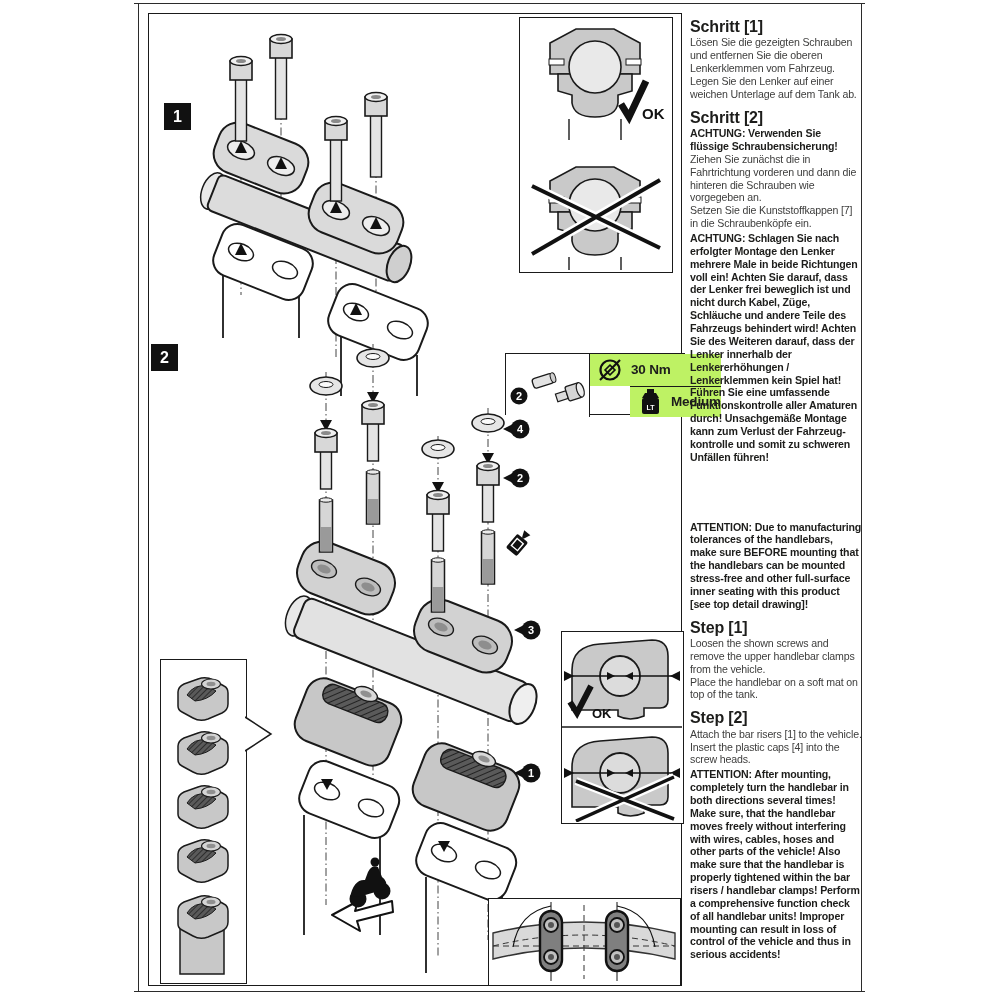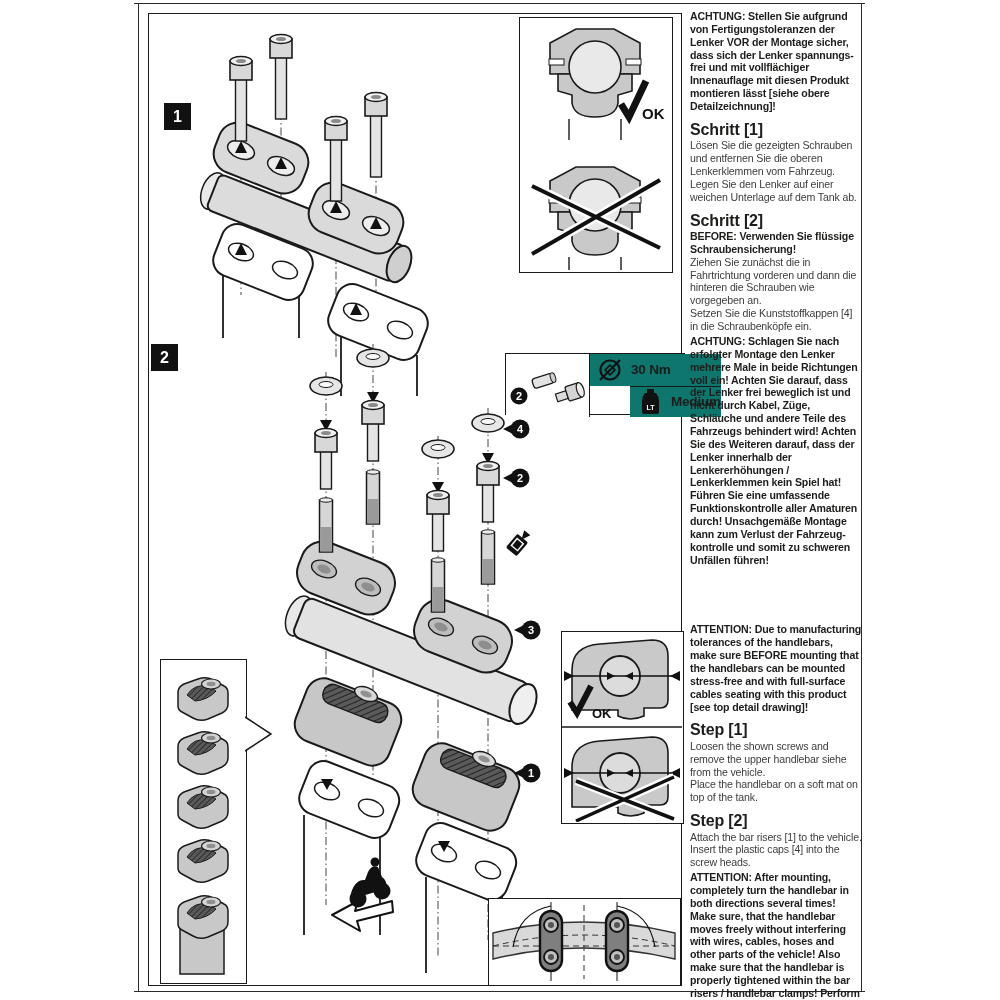--- a/index.html
+++ b/index.html
@@ -26,21 +26,21 @@
   #inset-detail-top { left:370px; top:3px;   width:154px; height:256px; }
   #inset-align      { left:412px; top:617px; width:123px; height:193px; }
   #inset-handlebar  { left:339px; top:884px; width:193px; height:88px; }
   #inset-variants   { left:11px;  top:645px; width:87px;  height:325px; }
   #variants-pointer { position:absolute; left:96px; top:700px; width:28px; height:40px; }
 
   #inset-torque { left:356px; top:339px; width:180px; height:62px;
     display:grid; grid-template-columns:84px 1fr; }
   .tq-left { border-right:1.5px solid #1a1a1a; background:#fff; position:relative; }
   .tq-right { display:grid; grid-template-rows:1fr 1fr; }
-  .tq-row { background:#0f766e; display:flex; align-items:center; gap:6px; padding-left:5px; }
+  .tq-row { background:#bef264; display:flex; align-items:center; gap:6px; padding-left:5px; }
   .tq-row + .tq-row { border-top:1.5px solid #1a1a1a;margin-left:40px; }
   .tq-label { font-weight:bold; font-size:13.5px; color:#1c1c1c; letter-spacing:-0.2px; }
 
   .text-col { position:absolute; left:690px; top:10px; width:172px;
     font-size:10.6px; line-height:1.215; color:#3d3d3c; letter-spacing:-0.15px; }
   .text-col p { margin:0; }
   .text-col .b { font-weight:bold; color:#1d1d1b; }
   .text-col .h { font-weight:bold; color:#1d1d1b; margin-top:7px; font-size:16px; }
   .text-col .gap { margin-top:2px; }
   #en-section { margin-top:57px; }
@@ -458,33 +458,32 @@
   </div>
   <svg id="variants-pointer" viewBox="0 0 28 40">
     <polygon points="0,3 26,20 0,37" fill="#fff"></polygon>
     <path d="M0,3 L26,20 L0,37" fill="none" stroke="#1a1a1a" stroke-width="1.5"></path>
   </svg>
 
 </div>
 
 <div class="text-col">
   <div id="de-section">
-    <p class="b">ACHTUNG: Stellen Sie aufgrund von Fertigungstoleranzen der Lenker VOR der Montage sicher, dass sich der Lenker spannungs-frei und mit vollflächiger Innenauflage mit diesen Produkt montieren lässt [siehe obere Detailzeichnung]!</p>
     <p class="h">Schritt [1]</p>
     <p>Lösen Sie die gezeigten Schrauben und entfernen Sie die oberen Lenkerklemmen vom Fahrzeug.</p>
     <p>Legen Sie den Lenker auf einer weichen Unterlage auf dem Tank ab.</p>
     <p class="h">Schritt [2]</p>
-    <p class="b">BEFORE: Verwenden Sie flüssige Schraubensicherung!</p>
+    <p class="b">ACHTUNG: Verwenden Sie flüssige Schraubensicherung!</p>
     <p>Ziehen Sie zunächst die in Fahrtrichtung vorderen und dann die hinteren die Schrauben wie vorgegeben an.</p>
-    <p>Setzen Sie die Kunststoffkappen [4] in die Schraubenköpfe ein.</p>
+    <p>Setzen Sie die Kunststoffkappen [7] in die Schraubenköpfe ein.</p>
     <p class="b gap">ACHTUNG: Schlagen Sie nach erfolgter Montage den Lenker mehrere Male in beide Richtungen voll ein! Achten Sie darauf, dass der Lenker frei beweglich ist und nicht durch Kabel, Züge, Schläuche und andere Teile des Fahrzeugs behindert wird! Achten Sie des Weiteren darauf, dass der Lenker innerhalb der Lenkererhöhungen / Lenkerklemmen kein Spiel hat! Führen Sie eine umfassende Funktionskontrolle aller Amaturen durch! Unsachgemäße Montage kann zum Verlust der Fahrzeug-kontrolle und somit zu schweren Unfällen führen!</p>
   </div>
   <div id="en-section">
-    <p class="b">ATTENTION: Due to manufacturing tolerances of the handlebars, make sure BEFORE mounting that the handlebars can be mounted stress-free and with full-surface cables seating with this product [see top detail drawing]!</p>
+    <p class="b">ATTENTION: Due to manufacturing tolerances of the handlebars, make sure BEFORE mounting that the handlebars can be mounted stress-free and other full-surface inner seating with this product [see top detail drawing]!</p>
     <p class="h">Step [1]</p>
-    <p>Loosen the shown screws and remove the upper handlebar siehe from the vehicle.</p>
+    <p>Loosen the shown screws and remove the upper handlebar clamps from the vehicle.</p>
     <p>Place the handlebar on a soft mat on top of the tank.</p>
     <p class="h">Step [2]</p>
     <p>Attach the bar risers [1] to the vehicle.</p>
     <p>Insert the plastic caps [4] into the screw heads.</p>
     <p class="b gap">ATTENTION: After mounting, completely turn the handlebar in both directions several times! Make sure, that the handlebar moves freely without interfering with wires, cables, hoses and other parts of the vehicle! Also make sure that the handlebar is properly tightened within the bar risers / handlebar clamps! Perform a comprehensive function check of all handlebar units! Improper mounting can result in loss of control of the vehicle and thus in serious accidents!</p>
   </div>
 </div>
 
 </body></html>

